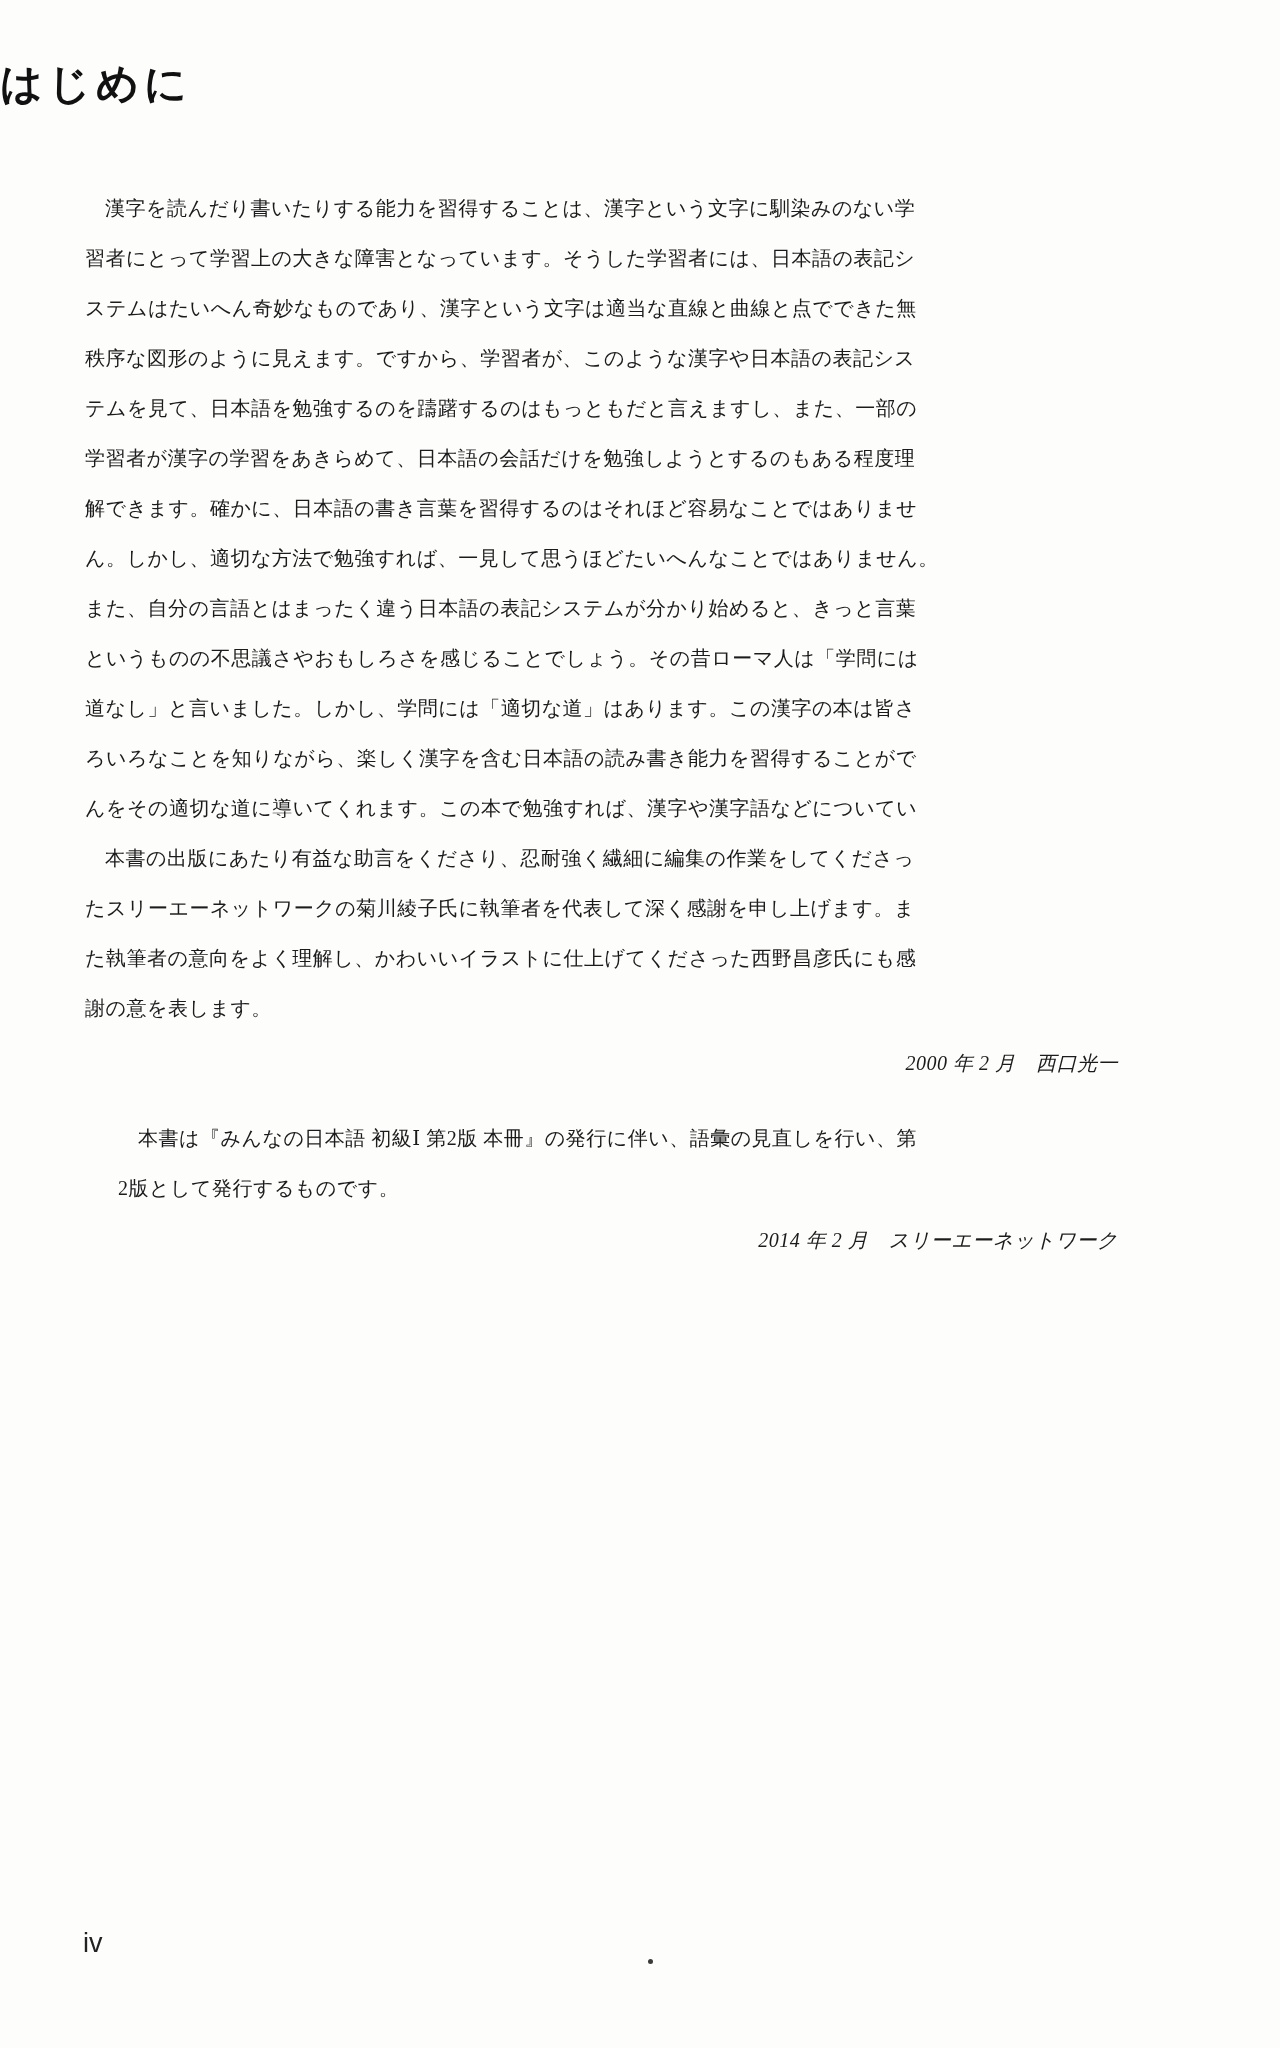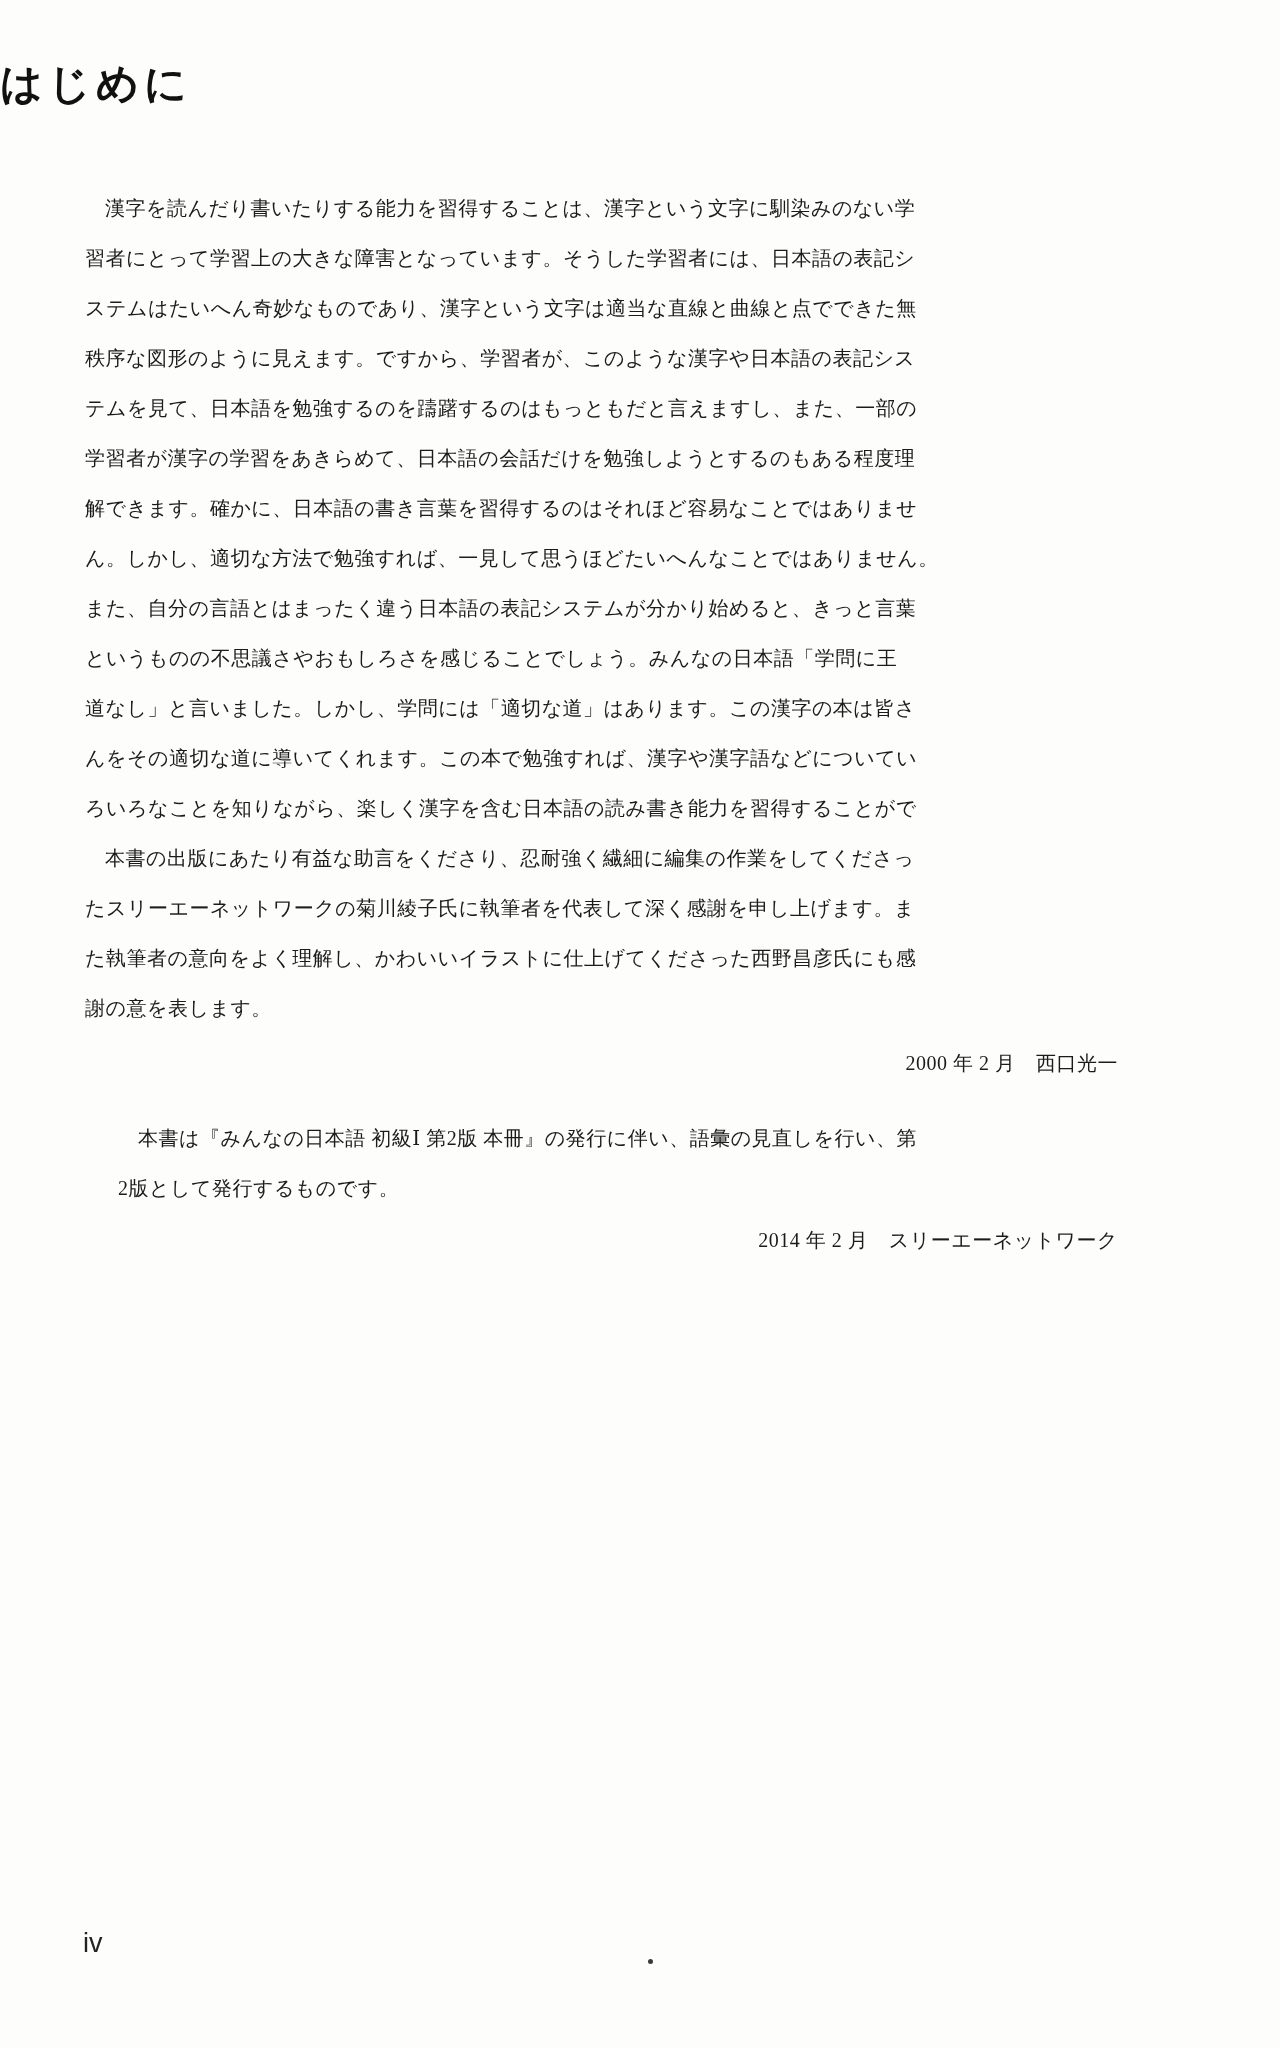--- a/index.html
+++ b/index.html
@@ -33,20 +33,21 @@
     font-size: 20px;
     line-height: 50px;
     letter-spacing: 0.5px;
   }
   .line { white-space: nowrap; }
   .para .line:first-child { text-indent: 1em; }
   .sig {
     text-align: right;
     padding-right: 95px;
     white-space: nowrap;
+    font-style: italic;
   }
   .sig-1 { margin-top: 5px; }
   .para-3 { margin-top: 25px; margin-left: 33px; }
   .sig-2 { margin-top: 2px; }
   .page-number {
     position: absolute;
     left: 83px;
     top: 1928px;
     font-size: 27px;
     font-family: "Liberation Sans", "DejaVu Sans", sans-serif;
@@ -74,24 +75,24 @@
     <div class="para">
       <div class="line">漢字を読んだり書いたりする能力を習得することは、漢字という文字に馴染みのない学</div>
       <div class="line">習者にとって学習上の大きな障害となっています。そうした学習者には、日本語の表記シ</div>
       <div class="line">ステムはたいへん奇妙なものであり、漢字という文字は適当な直線と曲線と点でできた無</div>
       <div class="line">秩序な図形のように見えます。ですから、学習者が、このような漢字や日本語の表記シス</div>
       <div class="line">テムを見て、日本語を勉強するのを躊躇するのはもっともだと言えますし、また、一部の</div>
       <div class="line">学習者が漢字の学習をあきらめて、日本語の会話だけを勉強しようとするのもある程度理</div>
       <div class="line">解できます。確かに、日本語の書き言葉を習得するのはそれほど容易なことではありませ</div>
       <div class="line">ん。しかし、適切な方法で勉強すれば、一見して思うほどたいへんなことではありません。</div>
       <div class="line">また、自分の言語とはまったく違う日本語の表記システムが分かり始めると、きっと言葉</div>
-      <div class="line">というものの不思議さやおもしろさを感じることでしょう。みんなの日本語「学問に王</div>
+      <div class="line">というものの不思議さやおもしろさを感じることでしょう。その昔ローマ人は「学問には</div>
       <div class="line">道なし」と言いました。しかし、学問には「適切な道」はあります。この漢字の本は皆さ</div>
+      <div class="line">ろいろなことを知りながら、楽しく漢字を含む日本語の読み書き能力を習得することがで</div>
       <div class="line">んをその適切な道に導いてくれます。この本で勉強すれば、漢字や漢字語などについてい</div>
-      <div class="line">ろいろなことを知りながら、楽しく漢字を含む日本語の読み書き能力を習得することがで</div>
     </div>
 
     <div class="para">
       <div class="line">本書の出版にあたり有益な助言をくださり、忍耐強く繊細に編集の作業をしてくださっ</div>
       <div class="line">たスリーエーネットワークの菊川綾子氏に執筆者を代表して深く感謝を申し上げます。ま</div>
       <div class="line">た執筆者の意向をよく理解し、かわいいイラストに仕上げてくださった西野昌彦氏にも感</div>
       <div class="line">謝の意を表します。</div>
     </div>
 
     <div class="sig sig-1">2000 年 2 月　西口光一</div>

